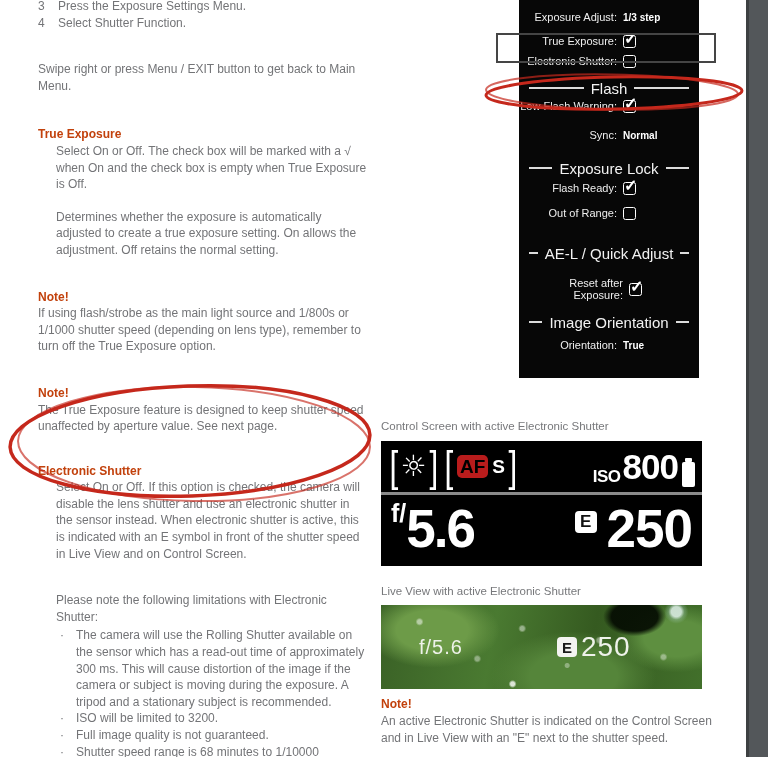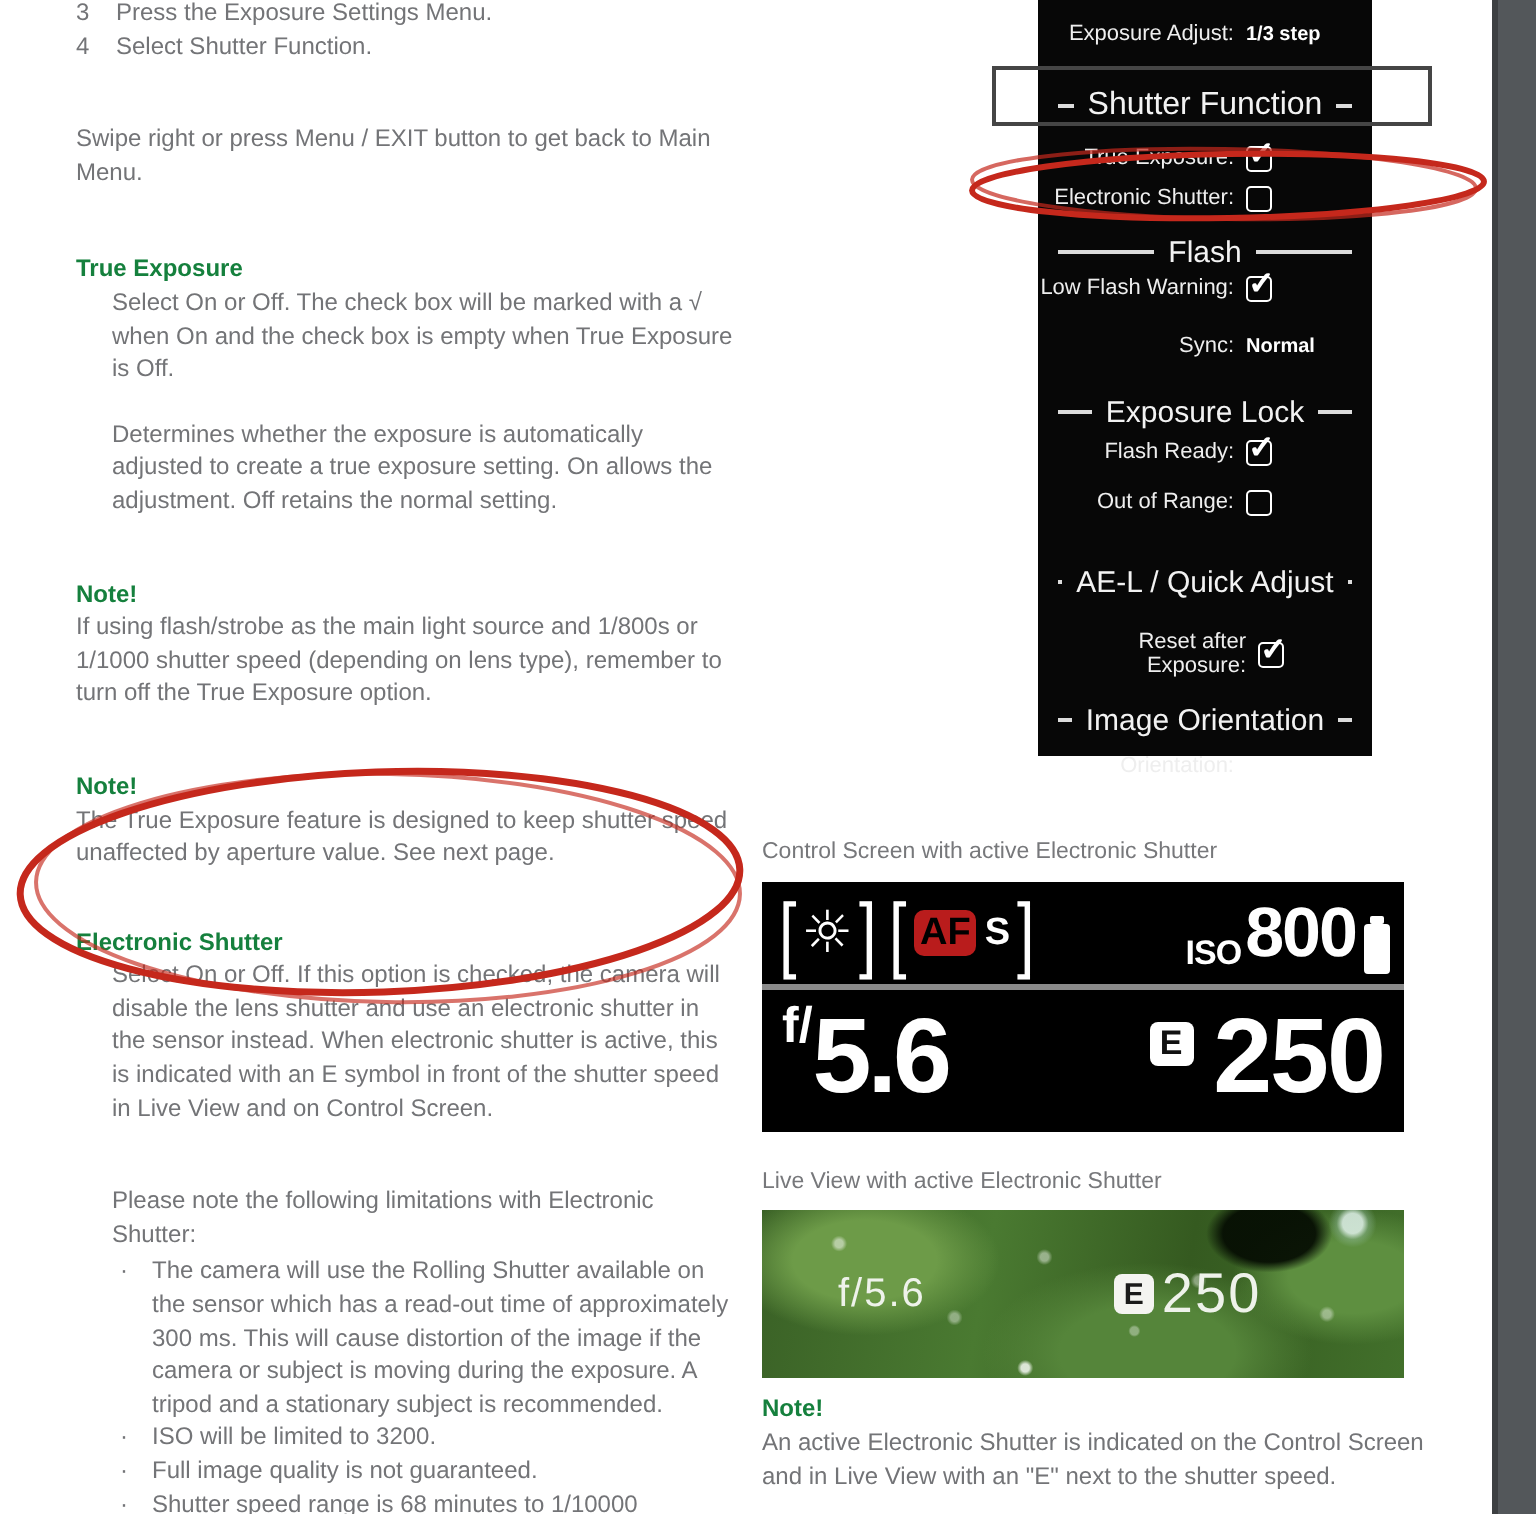--- a/index.html
+++ b/index.html
@@ -17,33 +17,33 @@
     background:#53575a; border-left:3px solid #3d4042;
   }
   
   .left-col {
     position:absolute; left:38px; top:-2px; width:332px;
     font-size:12px; line-height:16.6px; color:#737477;
   }
   .step { display:flex; }
   .step .num { width:20px; flex:none; }
   .para { margin-top:16px; }
-  .heading { font-weight:bold; color:#15803d; }
+  .heading { font-weight:bold; color:#c2410c; }
   .ind { padding-left:18px; }
   .mt-lg { margin-top:30px; }
   .mt-sm { margin-top:2px; }
   .bullets { padding-left:18px; }
   .bullet { display:flex; }
   .bullet .dot { width:20px; flex:none; text-align:left; padding-left:4px; }
   .bullet .btxt { flex:1; }
   
   .annot { position:absolute; pointer-events:none; }
   
   .menu-panel {
-    position:absolute; left:519px; top:0; width:167px; height:378px;
+    position:absolute; left:519px; top:0; width:180px; height:378px;
     background:#070707; color:#f4f4f4; padding-top:5px;
   }
   .menu-row { display:flex; align-items:center; height:16px; font-size:11px; }
   .menu-row .lbl { width:104px; flex:none; text-align:right; padding-right:6px; color:#eeeeee; }
   .menu-row .val { font-weight:bold; font-size:10px; color:#ffffff; }
   .cb {
     width:13px; height:13px; border:1.5px solid #ffffff; border-radius:2.5px;
     position:relative; flex:none;
   }
   .cb.checked::after {
@@ -173,25 +173,20 @@
 
   </div>
 </div>
 
 <div class="menu-panel">
   <div class="menu-row" style="margin-top:4px">
     <span class="lbl">Exposure Adjust:</span>
     <span class="val">1/3 step</span>
   </div>
 
-  <div class="menu-header sf-title" style="margin-top:18px">
-    <span class="line"></span>
-    <span>Shutter Function</span>
-    <span class="line"></span>
-  </div>
 
   <div class="menu-row" style="margin-top:8px">
     <span class="lbl">True Exposure:</span>
     <span class="cb checked"></span>
   </div>
   <div class="menu-row" style="margin-top:4px">
     <span class="lbl">Electronic Shutter:</span>
     <span class="cb"></span>
   </div>
 
@@ -233,21 +228,21 @@
     <span class="cb checked"></span>
   </div>
 
   <div class="menu-header" style="margin-top:15px">
     <span class="line"></span>
     <span>Image Orientation</span>
     <span class="line"></span>
   </div>
   <div class="menu-row" style="margin-top:5px">
     <span class="lbl">Orientation:</span>
-    <span class="val">Menu</span>
+    <span class="val">True</span>
   </div>
 </div>
 
 <div class="sf-box"></div>
 
 <svg class="annot" style="left:480px;top:70px" width="268" height="46" viewBox="0 0 268 46">
   <ellipse cx="134" cy="23" rx="128" ry="16" fill="none" stroke="#c5281c" stroke-width="3" transform="rotate(-1 134 23)" stroke-linecap="round"></ellipse>
   <ellipse cx="132" cy="22" rx="126" ry="17.5" fill="none" stroke="#c5281c" stroke-width="2" transform="rotate(1 132 22)" opacity="0.7"></ellipse>
 </svg>
 

